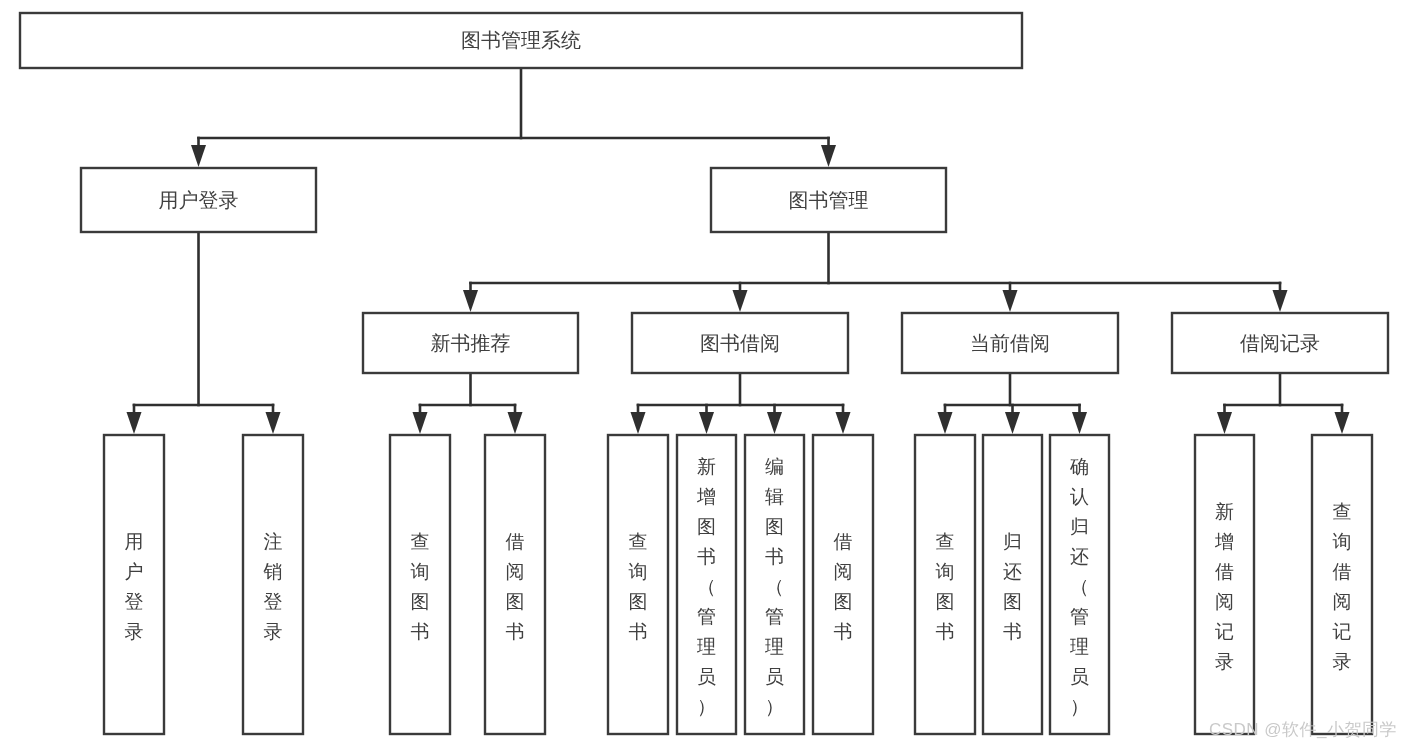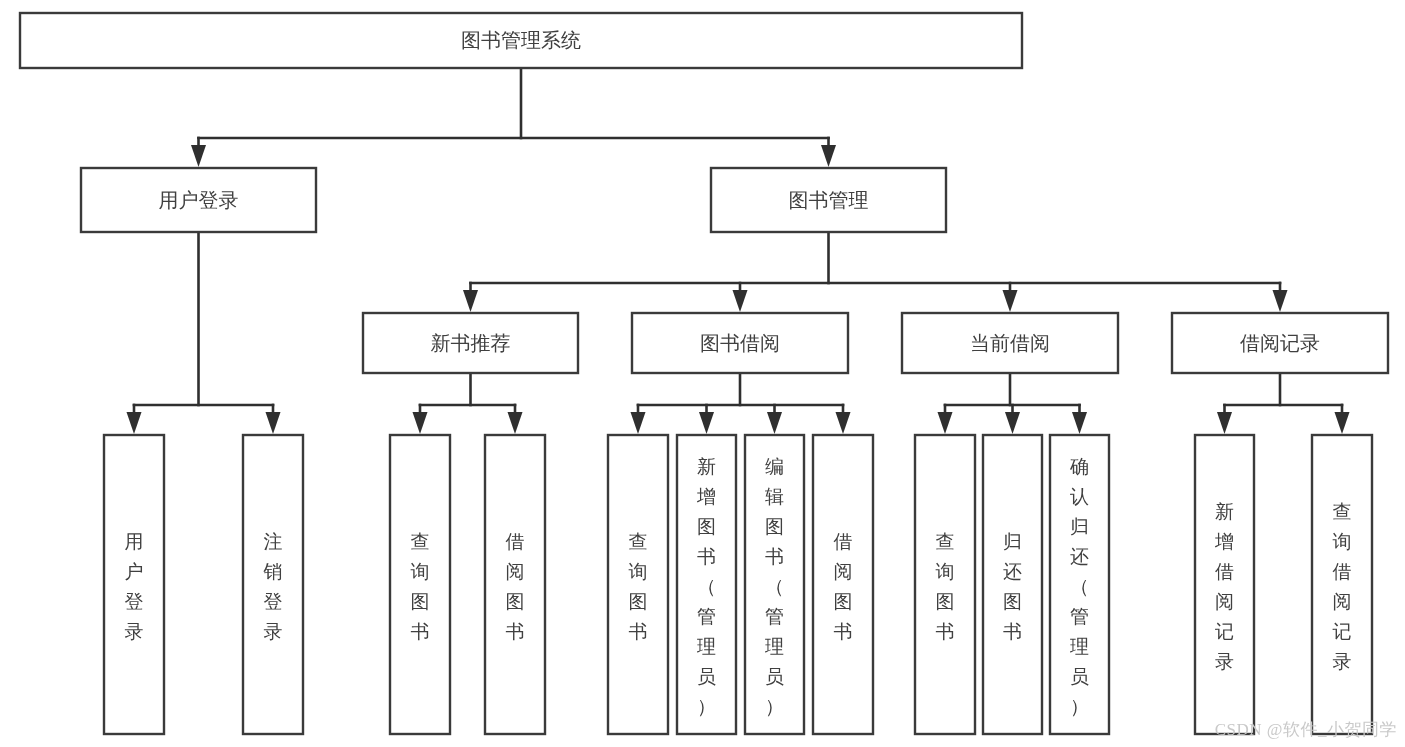--- a/index.html
+++ b/index.html
@@ -50,21 +50,21 @@
     font-family: "DejaVu Sans", "Liberation Sans", sans-serif;
     font-size: 19px;
     text-anchor: middle;
   }
   .watermark {
     position: absolute;
     right: 8px;
     bottom: 6px;
     color: #c9c9c9;
     font-size: 17px;
-    font-family: Liberation Serif, serif;
+    font-family: Liberation Sans, sans-serif;
     letter-spacing: 0.5px;
     white-space: nowrap;
     pointer-events: none;
   }
 </style>
 </head>
 <body>
 
 <div id="page">
   <svg id="diagram" viewBox="0 0 1405 747">

